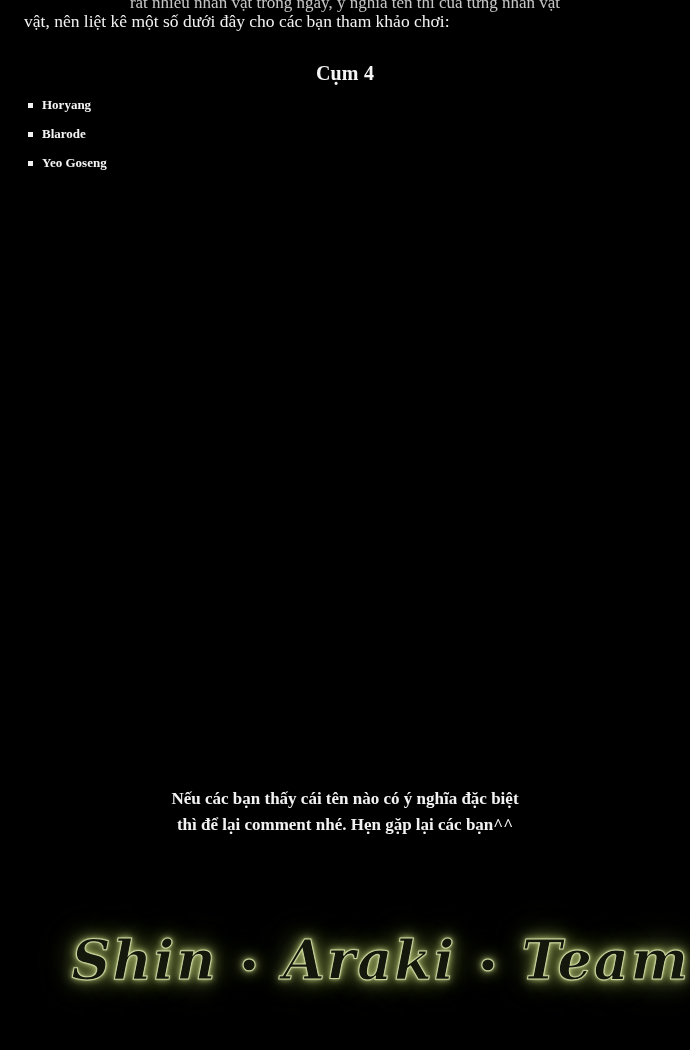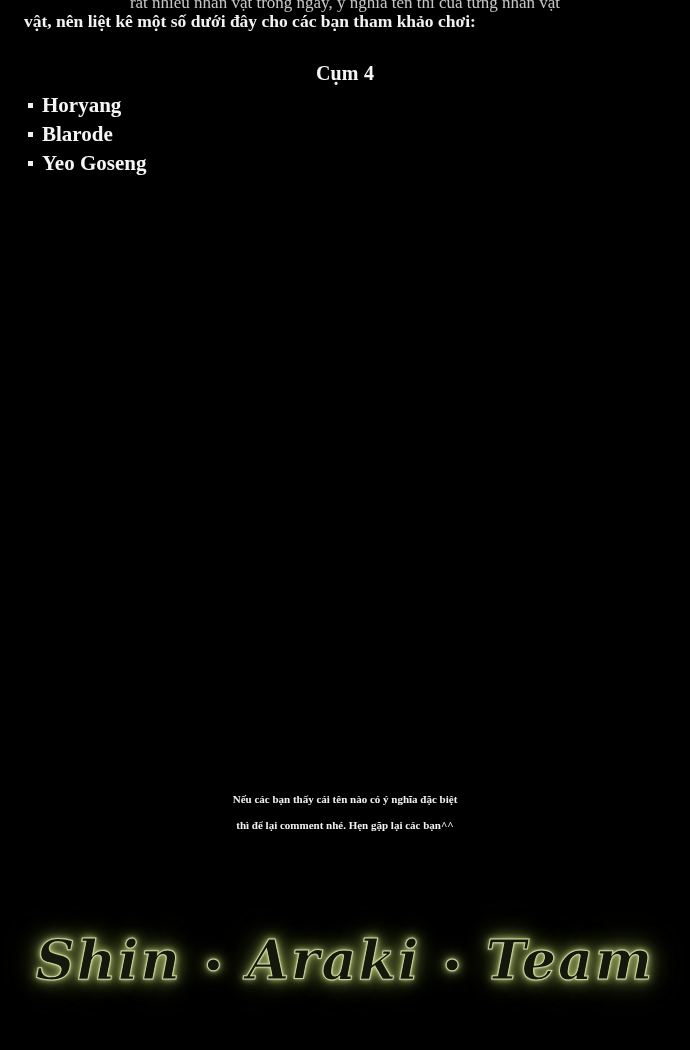--- a/index.html
+++ b/index.html
@@ -39,21 +39,20 @@
   }
 
   .intro {
     position: absolute;
     top: 10px;
     left: 24px;
     width: 642px;
     font-size: 17.5px;
     line-height: 22px;
     color: #f2f2f2;
-    font-weight: bold;
   }
 
   .group {
     position: absolute;
     left: 0;
     width: 690px;
   }
   .group-title {
     text-align: center;
     font-size: 20px;
@@ -61,21 +60,21 @@
     color: #f5f5f5;
     margin-bottom: 6px;
     letter-spacing: 0.2px;
   }
   .name-list {
     list-style: none;
     margin: 0;
     padding: 0 0 0 28px;
   }
   .name-list li {
-    font-size: 21px;
+    font-size: 13px;
     font-weight: bold;
     line-height: 28.8px;
     color: #f5f5f5;
     position: relative;
     padding-left: 14px;
     white-space: nowrap;
   }
   .name-list li:before {
     content: "";
     position: absolute;
@@ -89,35 +88,35 @@
   #group-4 { top: 62px; }
   #group-5 { top: 235px; }
   #group-6 { top: 494px; }
 
   .closing {
     position: absolute;
     top: 786px;
     left: 0;
     width: 690px;
     text-align: center;
-    font-size: 11px;
+    font-size: 17px;
     font-weight: bold;
     line-height: 26px;
     color: #f2f2f2;
   }
 
   .logo-wrap {
     position: absolute;
     top: 905px;
     left: 0;
     width: 690px;
     height: 110px;
     display: flex;
     align-items: center;
-    justify-content: center;
+    justify-content: flex-end;
   }
   .logo {
     font-family: "DejaVu Serif", "Liberation Serif", serif;
     font-size: 54px;
     font-style: italic;
     font-weight: bold;
     letter-spacing: 2px;
     color: #14170c;
     -webkit-text-stroke: 1px #c9d49a;
     text-shadow:

